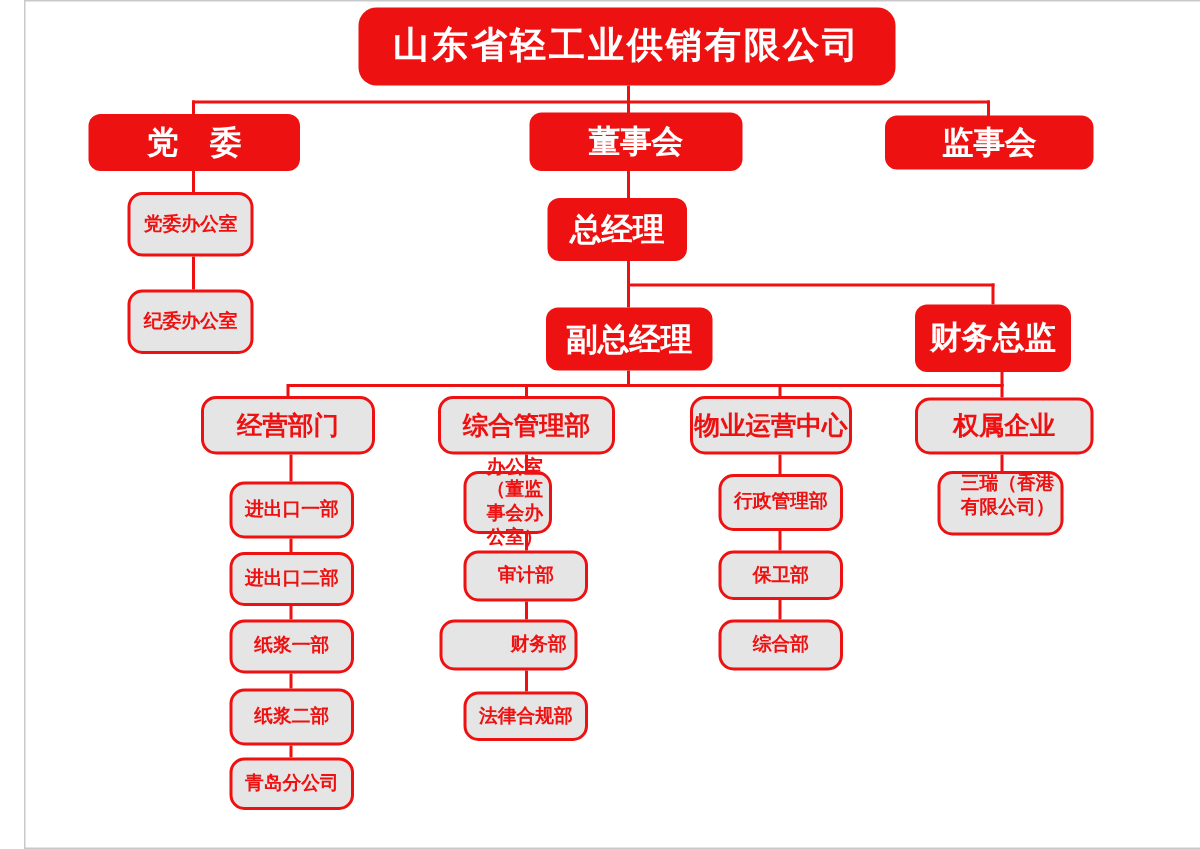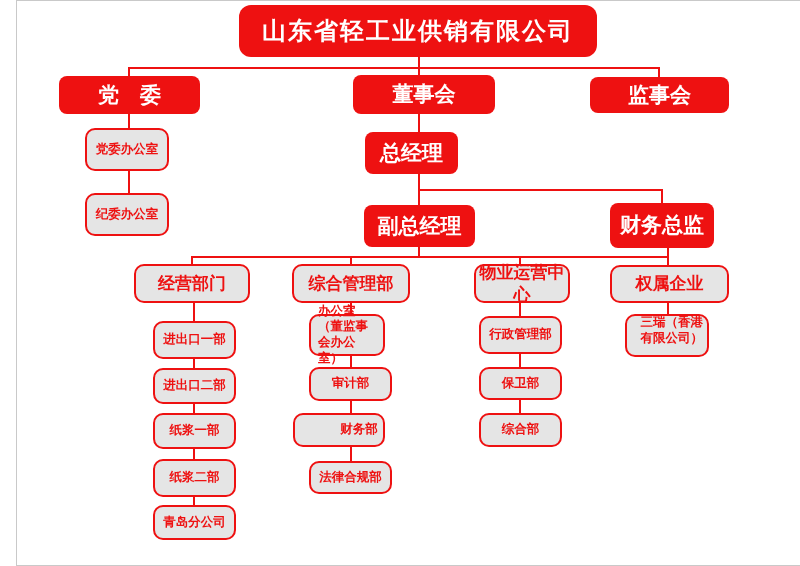--- a/index.html
+++ b/index.html
@@ -38,30 +38,30 @@
   #n-superv{left:573px;top:76px;width:139px;height:36px;font-size:21px;}
   #n-gm{left:348px;top:131px;width:93px;height:42px;font-size:21px;}
   #n-dgm{left:347px;top:204px;width:111px;height:42px;font-size:21px;}
   #n-cfo{left:593px;top:202px;width:104px;height:45px;font-size:21px;}
 
   #n-party-office{left:68px;top:127px;width:84px;height:43px;font-size:12.5px;}
   #n-discipline{left:68px;top:192px;width:84px;height:43px;font-size:12.5px;}
 
   #n-business{left:117px;top:263px;width:116px;height:39px;font-size:17px;}
   #n-gadmin{left:275px;top:263px;width:118px;height:39px;font-size:17px;}
-  #n-property{left:457px;top:263px;width:96px;height:39px;font-size:17px;}
+  #n-property{left:443px;top:263px;width:108px;height:39px;font-size:17px;}
   #n-affil{left:593px;top:264px;width:119px;height:38px;font-size:17px;}
 
   #n-ie1{left:136px;top:320px;width:83px;height:38px;font-size:12.5px;}
   #n-ie2{left:136px;top:367px;width:83px;height:36px;font-size:12.5px;}
   #n-pulp1{left:136px;top:412px;width:83px;height:36px;font-size:12.5px;}
   #n-pulp2{left:136px;top:458px;width:83px;height:38px;font-size:12.5px;}
   #n-qingdao{left:136px;top:504px;width:83px;height:35px;font-size:12.5px;}
 
-  #n-office{left:292px;top:313px;width:76px;height:42px;font-size:12.5px;text-align:left;padding:2px 4px 2px 7px;justify-content:flex-start;}
+  #n-office{left:292px;top:313px;width:59px;height:42px;font-size:12.5px;text-align:right;padding:2px 4px 2px 7px;justify-content:flex-start;}
   #n-audit{left:292px;top:366px;width:83px;height:34px;font-size:12.5px;}
   #n-finance{left:276px;top:412px;width:92px;height:34px;font-size:12.5px;padding-left:40px;}
   #n-legal{left:292px;top:460px;width:83px;height:33px;font-size:12.5px;text-align:center;}
 
   #n-adminm{left:462px;top:315px;width:83px;height:38px;font-size:12.5px;}
   #n-security{left:462px;top:366px;width:83px;height:33px;font-size:12.5px;}
   #n-general{left:462px;top:412px;width:83px;height:34px;font-size:12.5px;}
 
   #n-sanrui{left:608px;top:313px;width:84px;height:43px;font-size:12.5px;text-align:right;padding:2px 4px 12px 9px;justify-content:flex-start;}
 </style>

